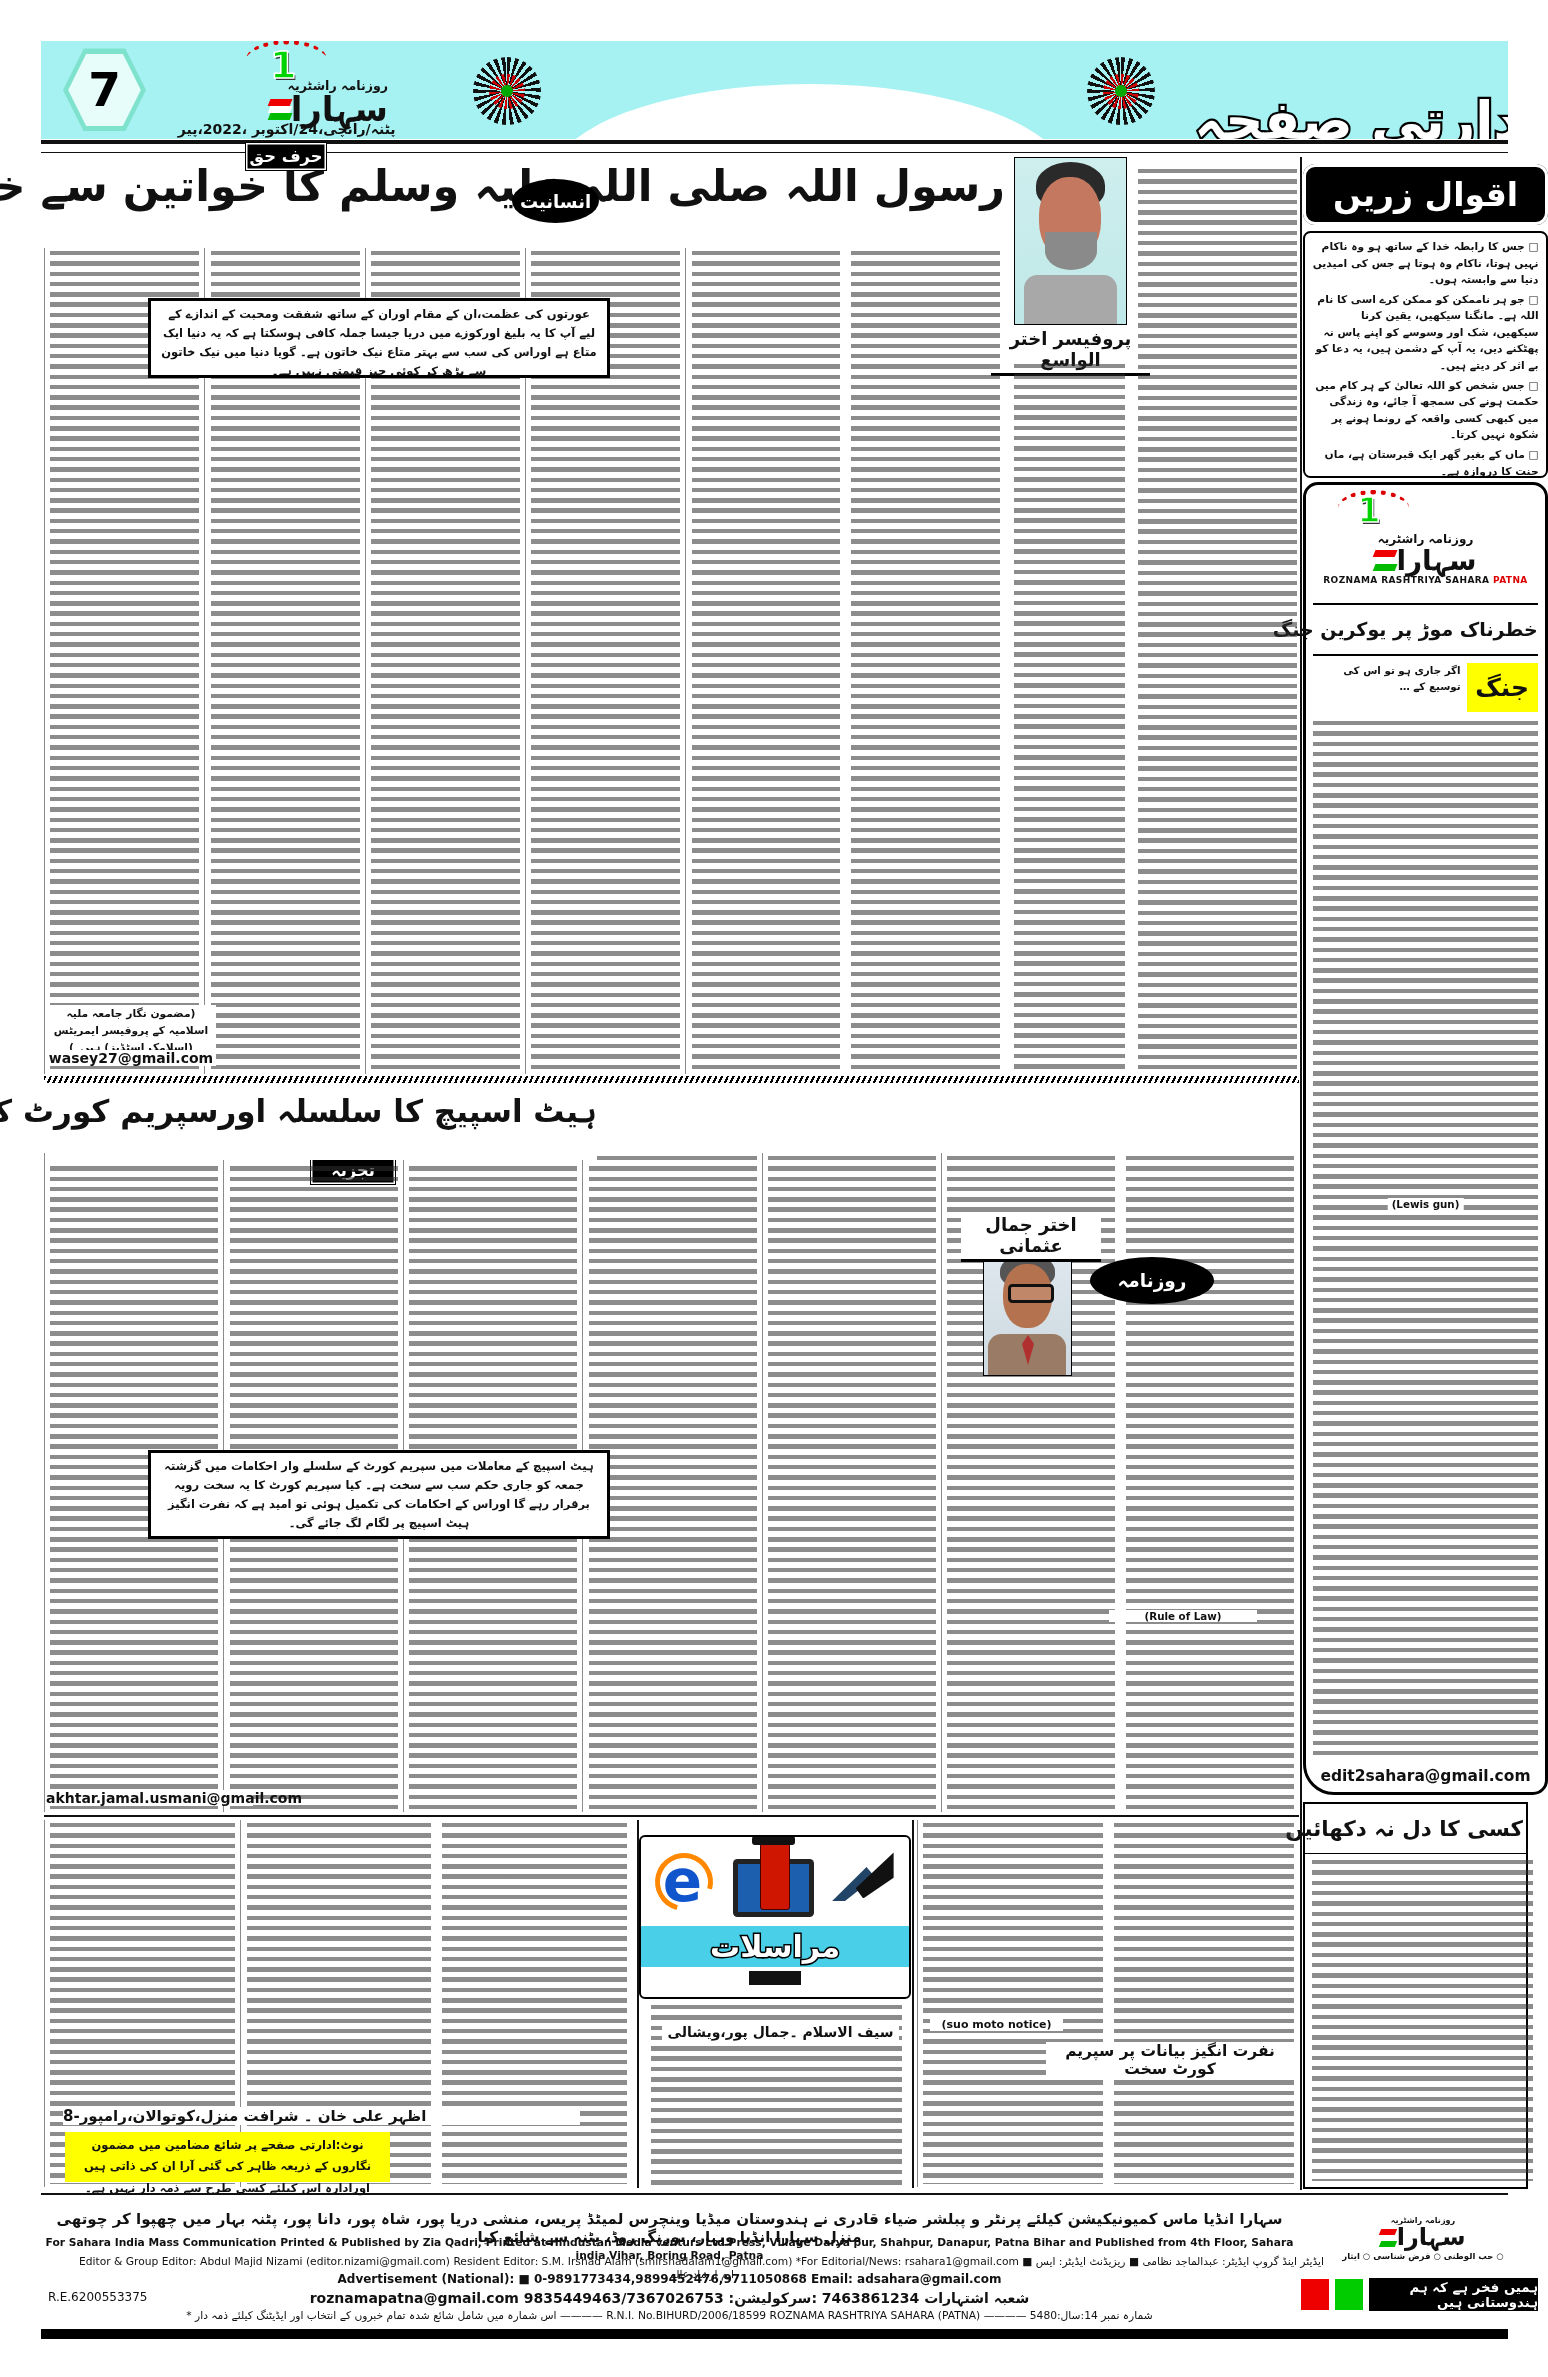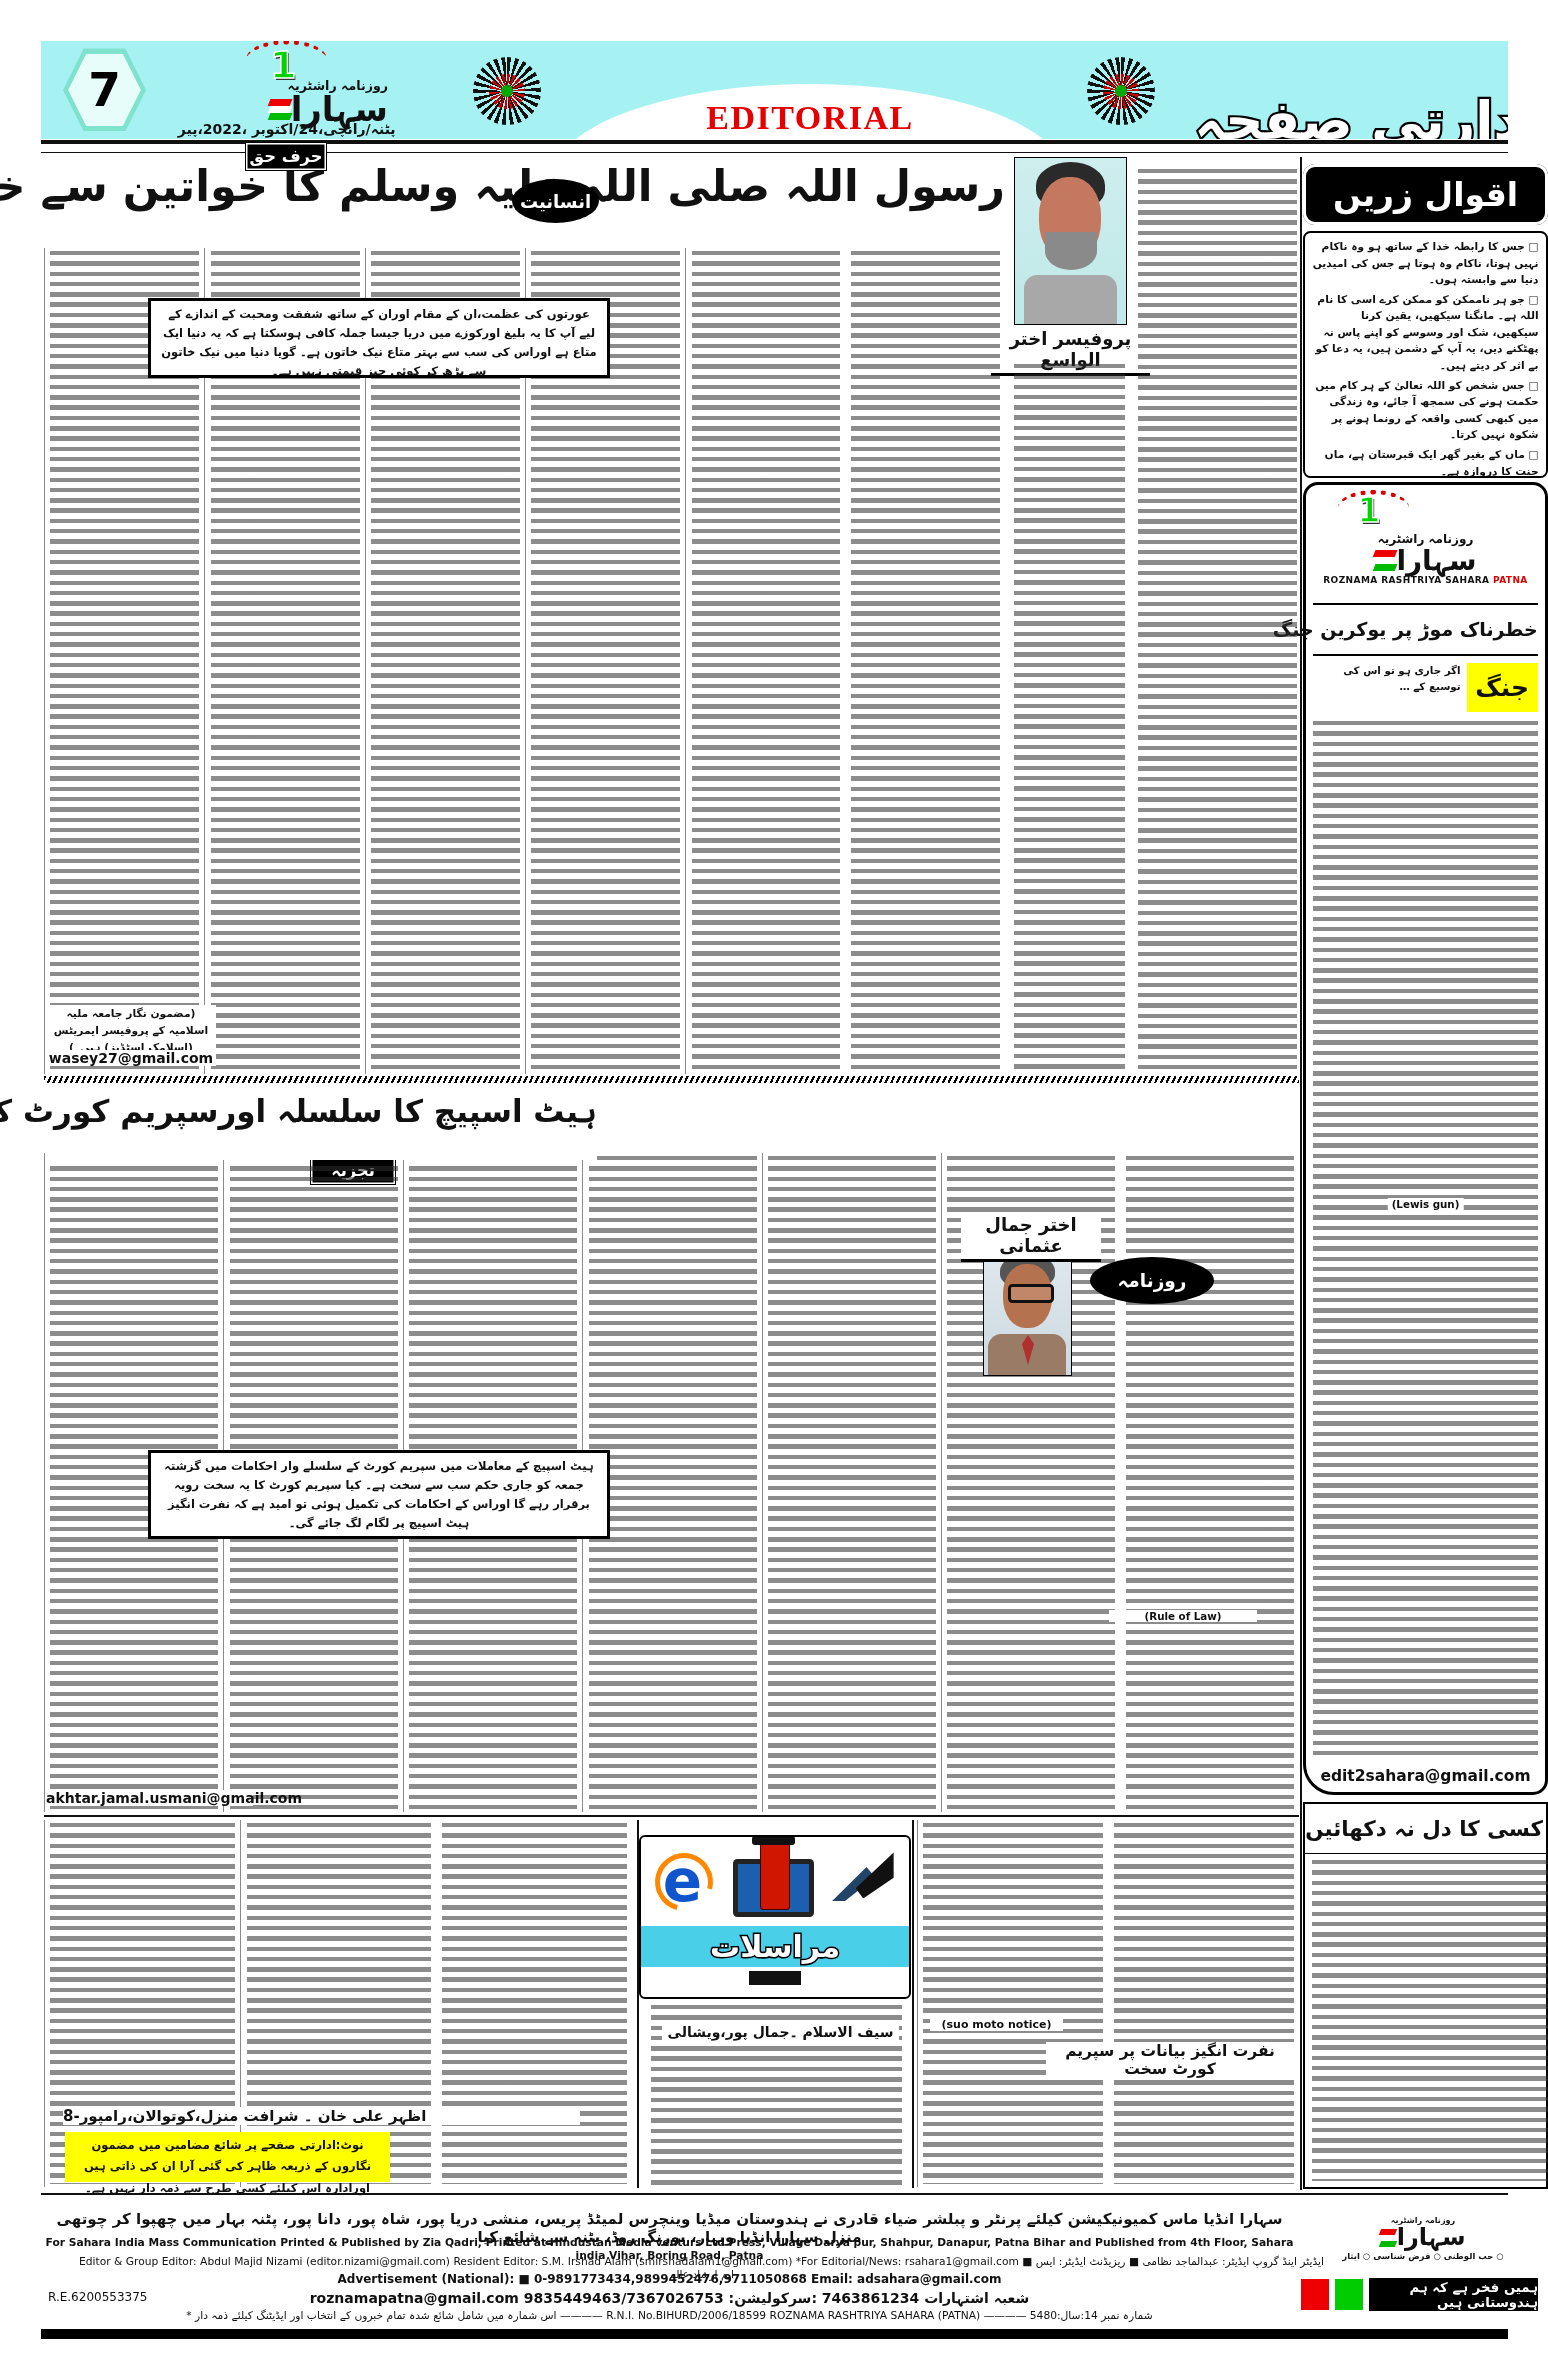--- a/index.html
+++ b/index.html
@@ -86,21 +86,21 @@
   .edhead{font-size:19px;font-weight:bold;direction:rtl;text-align:center;padding:10.3px 0;white-space:nowrap;}
   .leadrow{display:flex;flex-direction:row-reverse;gap:6px;margin:4.4px 0;}
   .dropcap{background:#ffff00;min-width:71px;height:49px;display:flex;align-items:center;justify-content:center;
            font-size:25px;font-weight:bold;direction:rtl;}
   .leadtx{direction:rtl;font-size:10.3px;font-weight:bold;line-height:1.5;}
   .edfill{flex:1;position:relative;margin:4.4px 0;}
   .token{position:absolute;background:#fff;font-size:10.3px;font-weight:bold;padding:0 4.4px;}
   .edmail{text-align:center;font-size:15.5px;font-weight:bold;padding:4.4px 0 1.5px;}
 
   
-  .dilbox{left:1303px;top:1802px;width:245px;height:387px;border:2.2px solid #000;box-sizing:border-box;
+  .dilbox{left:1303px;top:1802px;width:225px;height:387px;border:2.2px solid #000;box-sizing:border-box;
           display:flex;flex-direction:column;justify-content:center;}
   .dilhead{font-size:21.4px;font-weight:bold;direction:rtl;text-align:center;padding:12px 3px;
            border-bottom:1.5px solid #000;white-space:nowrap;}
   .dilbody{flex:1;margin:6px 7.4px;}
 
   
   .p-hair{position:absolute;border-radius:50% 50% 40% 40%;background:#222;}
   .p-face{position:absolute;border-radius:46%;}
   .p-beard{position:absolute;border-radius:0 0 50% 50%;background:#8a8a8a;}
   .p-body{position:absolute;border-radius:13.3px 13.3px 0 0;}
@@ -160,21 +160,20 @@
       <div class="abs mastname">
         <span>سہارا</span><span class="flag"><i class="f-r"></i><i class="f-w"></i><i class="f-g"></i></span>
       </div>
       <div class="abs dateline">پٹنہ/رانچی،24/اکتوبر ،2022،پیر</div>
     </div>
 
     <div class="abs burst" style="left:432px;top:16.3px;"></div>
     <div class="abs burst" style="left:1046px;top:16.3px;"></div>
 
     <div class="abs dome"></div>
-    <div class="abs ed-title b c serif">EDITORIAL</div>
 
     <div class="abs sec-banner nw">ادارتی صفحہ</div>
   </div>
   <div class="abs dblrule"></div>
 
   <div class="abs vline" style="left:1300px;top:157px;height:2033px;"></div>
 
   <div class="abs aq-head">اقوال زریں</div>
   <div class="abs aq-list">
     <div class="aq-item">جس کا رابطہ خدا کے ساتھ ہو وہ ناکام نہیں ہوتا، ناکام وہ ہوتا ہے جس کی امیدیں دنیا سے وابستہ ہوں۔</div>

